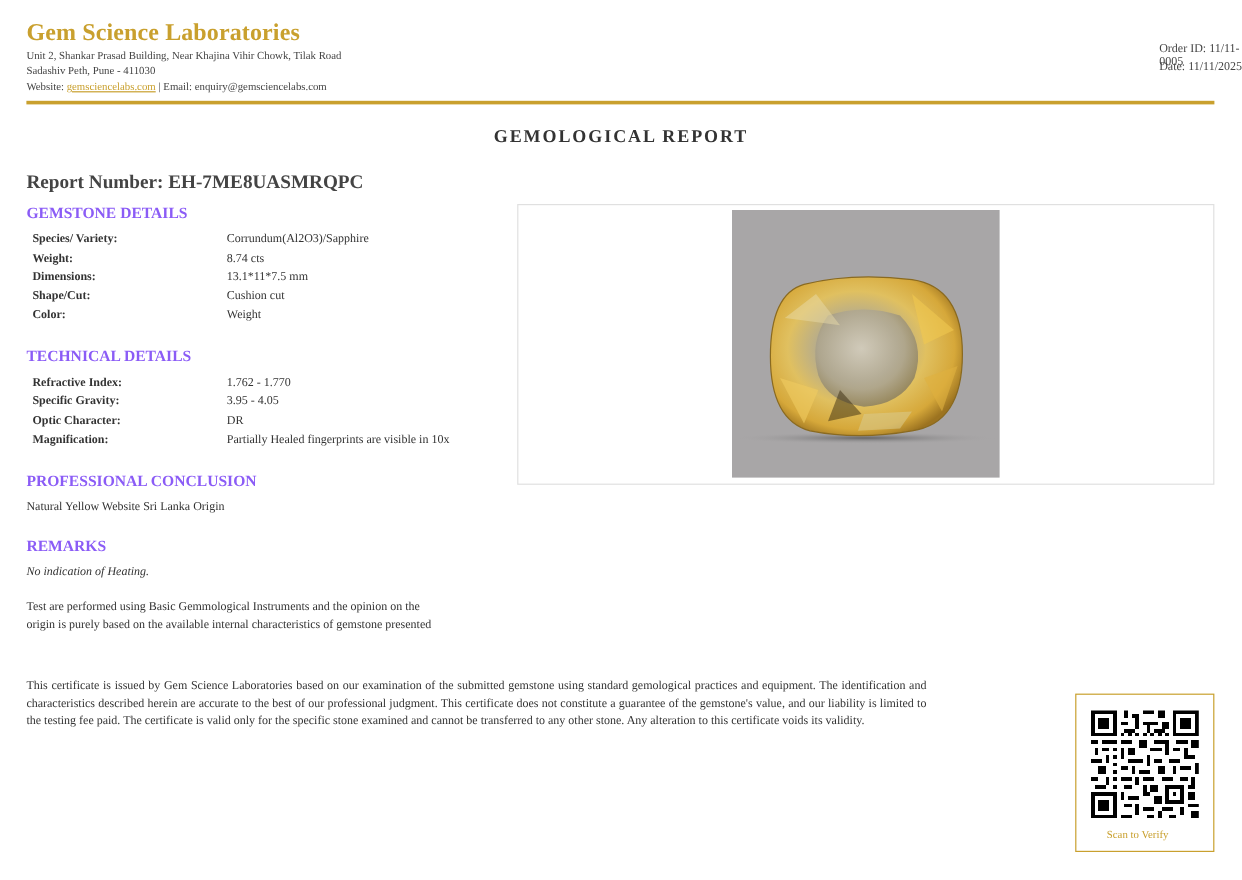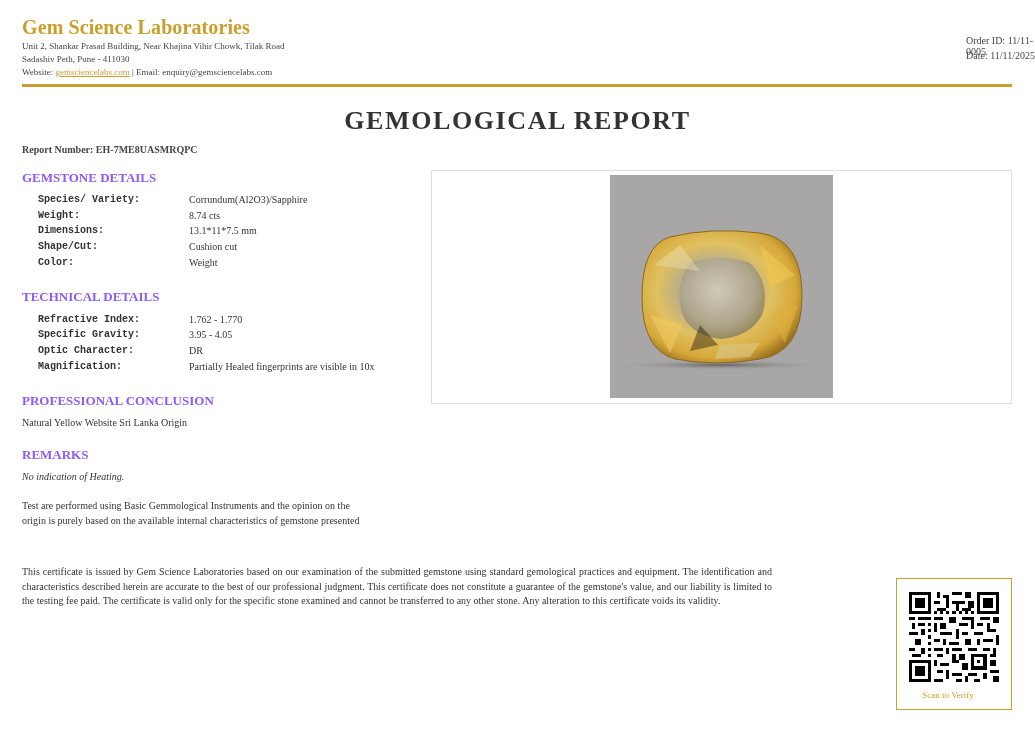--- a/index.html
+++ b/index.html
@@ -14,28 +14,28 @@
     .addr2 { top: 53px; }
     .addr3 { top: 66px; }
     .addr a { color: #c9a02e; text-decoration: underline; }
 
     .meta { left: 966px; font-size: 10px; color: #444444; }
     .meta1 { top: 35px; }
     .meta2 { top: 50px; }
 
     .gold-rule { left: 22px; top: 84px; width: 990px; height: 3px; background: #c9a02e; }
 
-    .doc-title { left: 0; top: 106px; width: 1035px; text-align: center; font-size: 26px; font-weight: bold; color: #333333; letter-spacing: 1.6px; }
-
-    .report-num { left: 22px; top: 144px; font-size: 10px; font-weight: bold; color: #444444; }
+    .doc-title { left: 0; top: 106px; width: 1035px; text-align: center; font-size: 15px; font-weight: bold; color: #333333; letter-spacing: 1.6px; }
+
+    .report-num { left: 22px; top: 144px; font-size: 16px; font-weight: bold; color: #444444; }
 
     .section-title { left: 22px; font-size: 13px; font-weight: bold; color: #8b5cf6; }
 
     .row { left: 22px; font-size: 10px; color: #333333; height: 16px; line-height: 13px; width: 400px; }
-    .row .k { position: absolute; left: 16px; font-weight: bold; color: #333333; font-family: Liberation Mono, monospace; }
+    .row .k { position: absolute; left: 5px; font-weight: bold; color: #333333; }
     .row .v { position: absolute; left: 167px; color: #333333; }
 
     .para { left: 22px; font-size: 10px; color: #333333; line-height: 15px; }
 
     .photo-frame { left: 431px; top: 170px; width: 581px; height: 234px; border: 1px solid #e0e0e0; background: #ffffff; }
     .photo { left: 610px; top: 175px; width: 223px; height: 223px; background: #a8a6a7; overflow: hidden; }
 
     .disclaimer { left: 22px; top: 565px; width: 750px; font-size: 10px; color: #333333; line-height: 14.5px; text-align: justify; }
 
     .cert-id { left: 22px; top: 738px; font-size: 10px; font-weight: bold; color: #333333; margin-top: 32px; }

